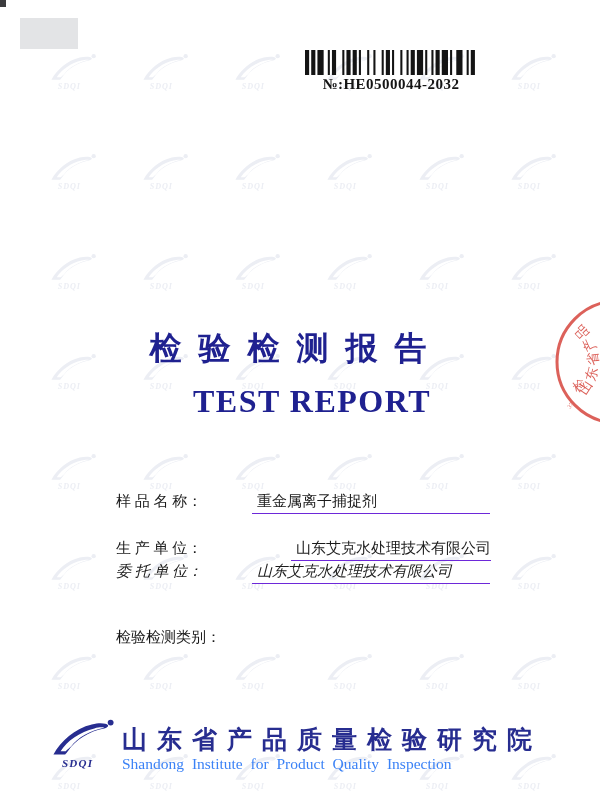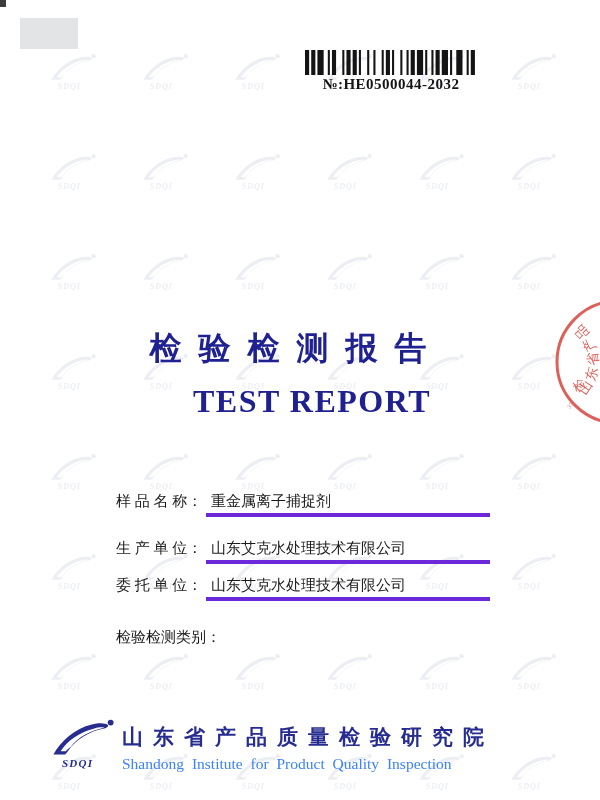--- a/index.html
+++ b/index.html
@@ -43,30 +43,30 @@
   
   .stamp-wrap{right:0;top:292px;width:52px;height:140px;overflow:hidden;}
 
   
   .form-row{
     position:absolute;left:116px;width:374px;display:flex;align-items:flex-start;
     font-size:15px;color:#1b1b1b;
   }
   .form-label{white-space:pre;flex:0 0 auto;padding-bottom:2px;}
   .form-value{
-    flex:1 1 auto;border-bottom:4px solid #6d28d9;
-    padding:0 0 2px 5px;white-space:nowrap;
-  }
-  .row-1{top:492px;} .row-2{top:539px;} .row-3{top:576px;} .row-4{top:628px;gap:10px;}
+    flex:1 1 auto;border-bottom:1px solid #6d28d9;
+    padding:0 0 2px 5px;white-space:nowrap;margin-left:46px;
+  }
+  .row-1{top:492px;} .row-2{top:539px;gap:39px;} .row-3{top:562px;font-style:italic;} .row-4{top:628px;gap:10px;}
 
   
   .footer-logo{left:50px;top:718px;width:68px;height:52px;color:#272d90;}
   .footer-zh{
     left:122px;top:723px;width:390px;
-    font-size:21px;font-weight:bold;color:#272d90;
+    font-size:25px;font-weight:bold;color:#272d90;
     letter-spacing:10px;white-space:nowrap;
     font-family:"Liberation Serif","DejaVu Serif",serif;
   }
   .footer-en{
     left:122px;top:755px;width:390px;
     font-size:15.5px;color:#3b82f6;word-spacing:4px;white-space:nowrap;
     font-family:"Liberation Serif","DejaVu Serif",serif;
   }
 
   svg text{font-family:"Liberation Serif","DejaVu Serif",serif;}

